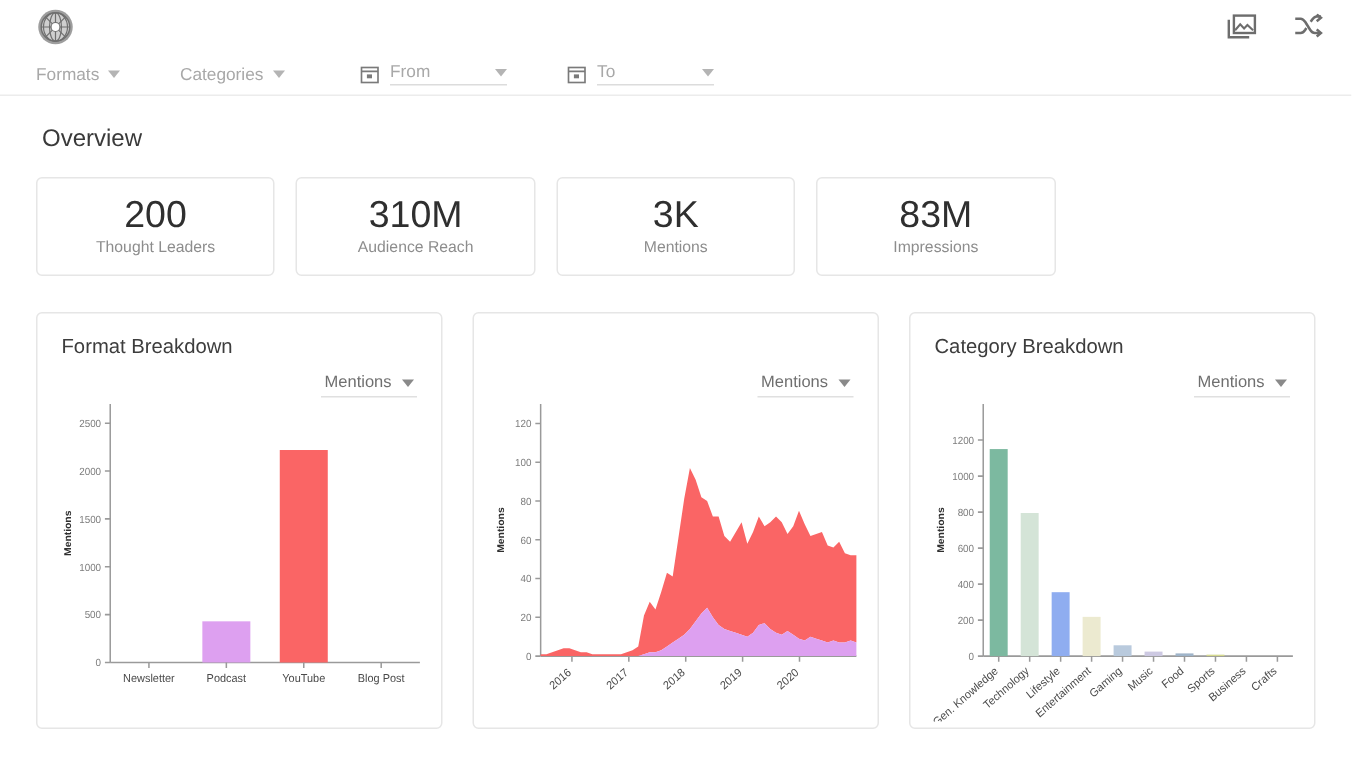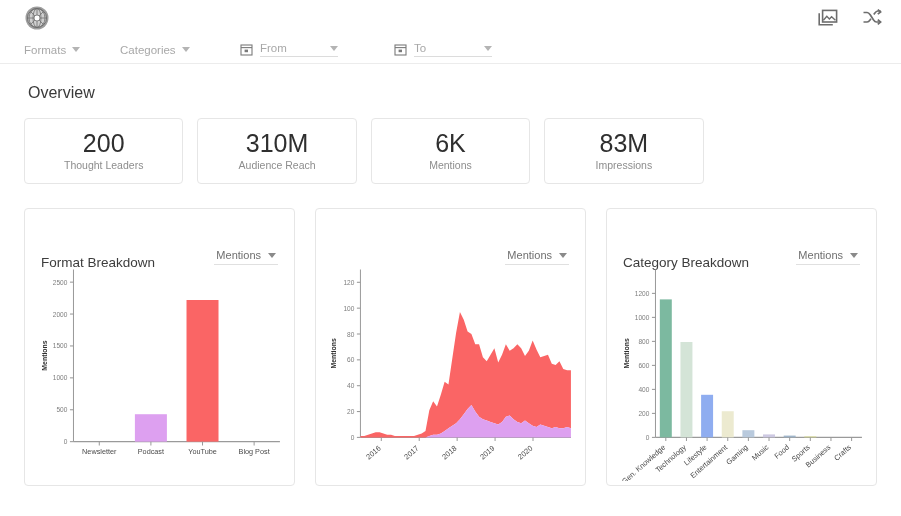--- a/index.html
+++ b/index.html
@@ -68,21 +68,21 @@
     border-right: 4px solid transparent;
     border-top: 5px solid #b4b4b4;
   }
   .date-filter {
     display: flex;
     align-items: center;
     gap: 7px;
     cursor: pointer;
   }
   .date-filter.from { margin-left: 12px; }
-  .date-filter.to { margin-left: 56px; }
+  .date-filter.to { margin-left: 40px; }
   .cal-icon { color: #7a7a7a; display: block; }
   .date-underline {
     display: flex;
     align-items: center;
     justify-content: space-between;
     width: 78px;
     border-bottom: 1px solid #dcdcdc;
     padding-bottom: 2px;
   }
   .date-underline .ph { font-size: 11.5px; color: #a8a8a8; }
@@ -138,21 +138,20 @@
     background: #fff;
     height: 278px;
     padding: 14px 14px 6px 14px;
     position: relative;
   }
   .chart-title {
     font-size: 13.5px;
     font-weight: 400;
     color: #3d3d3d;
     margin-left: 2px;
-    margin-top: 32px;
   }
   .metric-select {
     position: absolute;
     top: 40px;
     right: 16px;
     display: flex;
     align-items: center;
     gap: 7px;
     font-size: 11px;
     color: #6f6f6f;
@@ -263,21 +262,21 @@
   <div class="kpi-row">
     <div class="kpi-card">
       <span class="kpi-value">200</span>
       <span class="kpi-label">Thought Leaders</span>
     </div>
     <div class="kpi-card">
       <span class="kpi-value">310M</span>
       <span class="kpi-label">Audience Reach</span>
     </div>
     <div class="kpi-card">
-      <span class="kpi-value">6K</span>
+      <span class="kpi-value">3K</span>
       <span class="kpi-label">Mentions</span>
     </div>
     <div class="kpi-card">
       <span class="kpi-value">83M</span>
       <span class="kpi-label">Impressions</span>
     </div>
   </div>
 
   <div class="chart-row">
 

